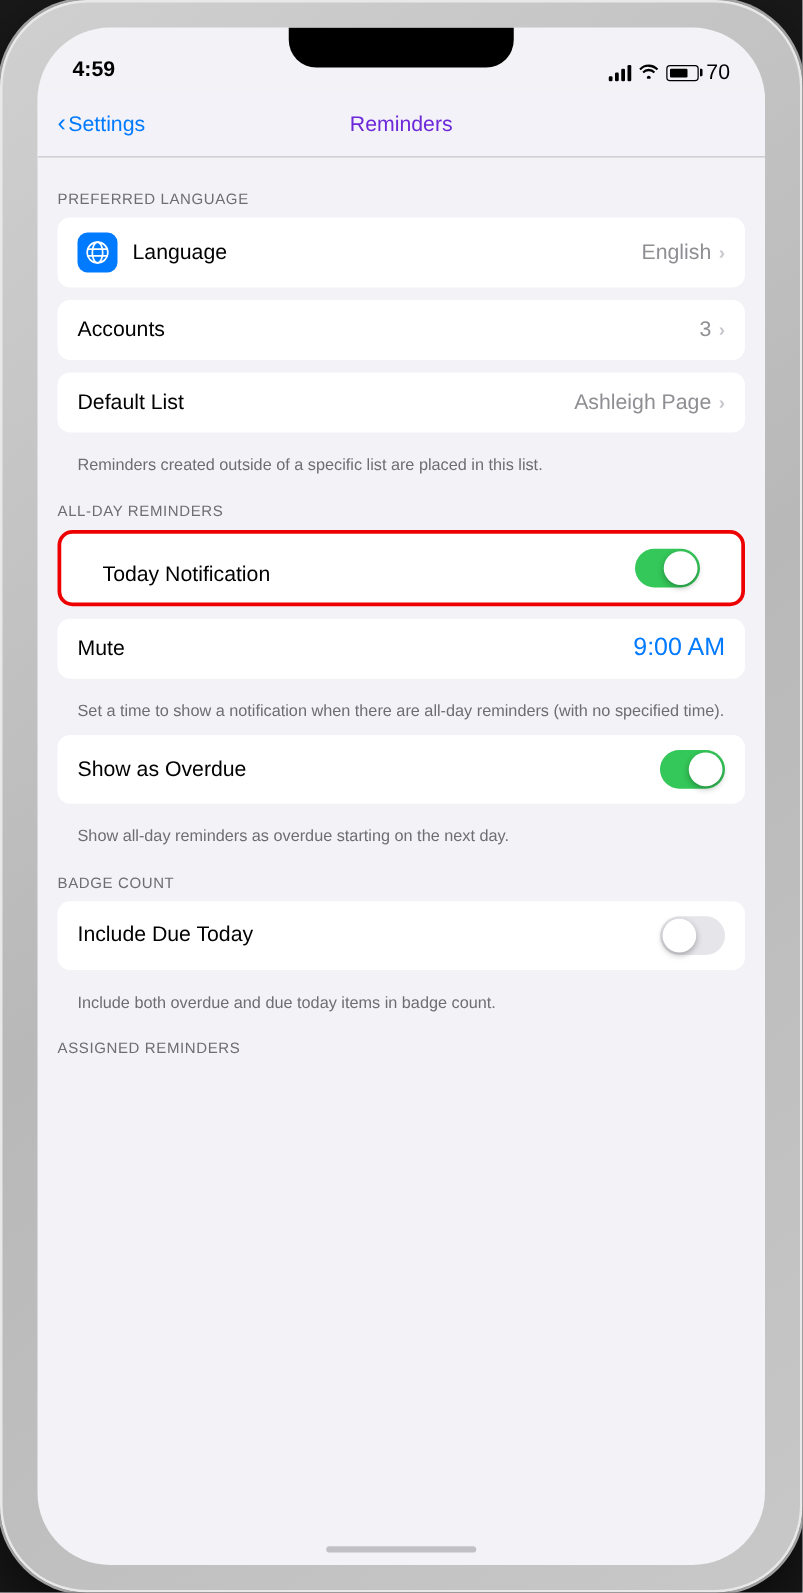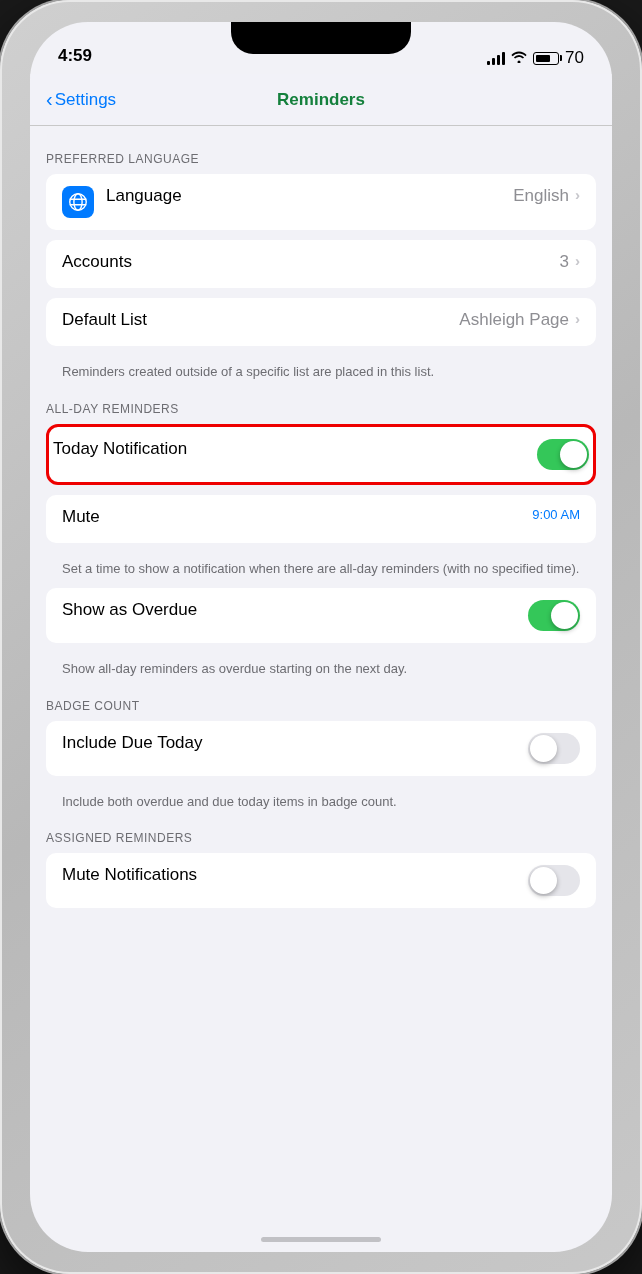--- a/index.html
+++ b/index.html
@@ -181,22 +181,22 @@
 
     .nav-back-chevron {
       font-size: 20px;
       font-weight: 300;
       line-height: 1;
       margin-top: -1px;
     }
 
     .nav-title {
       font-size: 17px;
-      font-weight: 700;
-      color: #15803d;
+      font-weight: 400;
+      color: #6d28d9;
     }
 
     
     .content {
       position: absolute;
       top: 104px;
       left: 0;
       right: 0;
       bottom: 0;
       overflow-y: auto;
@@ -218,21 +218,21 @@
     
     .settings-group {
       background: #fff;
       border-radius: 10px;
       margin: 0 16px 10px;
       overflow: hidden;
     }
 
     .settings-row {
       display: flex;
-      align-items: flex-start;
+      align-items: center;
       padding: 12px 16px;
       min-height: 48px;
       border-bottom: 0.5px solid #e0e0e0;
       position: relative;
     }
 
     .settings-row:last-child {
       border-bottom: none;
     }
 
@@ -311,38 +311,38 @@
     
     .description-text {
       font-size: 13px;
       color: #6d6d72;
       padding: 6px 32px 10px;
       line-height: 1.5;
     }
 
     
     .time-value {
-      font-size: 13px;
+      font-size: 20px;
       color: #007aff;
       margin-right: 0;
     }
 
     
     .highlighted-row {
       border: 3px solid #e00;
       border-radius: 12px;
       margin: 0 16px;
       background: #fff;
       overflow: hidden;
     }
 
     .highlighted-inner {
       display: flex;
-      align-items: flex-start;
-      padding: 12px 4px;
+      align-items: flex-end;
+      padding: 12px 33px;
       min-height: 52px;
     }
 
     
     .home-indicator {
       position: absolute;
       bottom: 10px;
       left: 50%;
       transform: translateX(-50%);
       width: 120px;
@@ -465,27 +465,19 @@
         <div class="settings-row">
           <span class="row-label">Include Due Today</span>
           <div class="toggle-switch off">
             <div class="toggle-thumb"></div>
           </div>
         </div>
       </div>
       <div class="description-text">Include both overdue and due today items in badge count.</div>
 
       <div class="section-label">ASSIGNED REMINDERS</div>
-      <div class="settings-group">
-        <div class="settings-row">
-          <span class="row-label">Mute Notifications</span>
-          <div class="toggle-switch off">
-            <div class="toggle-thumb"></div>
-          </div>
-        </div>
-      </div>
 
     </div>
 
     <div class="home-indicator"></div>
 
   </div>
 </div>
 
 </body></html>

